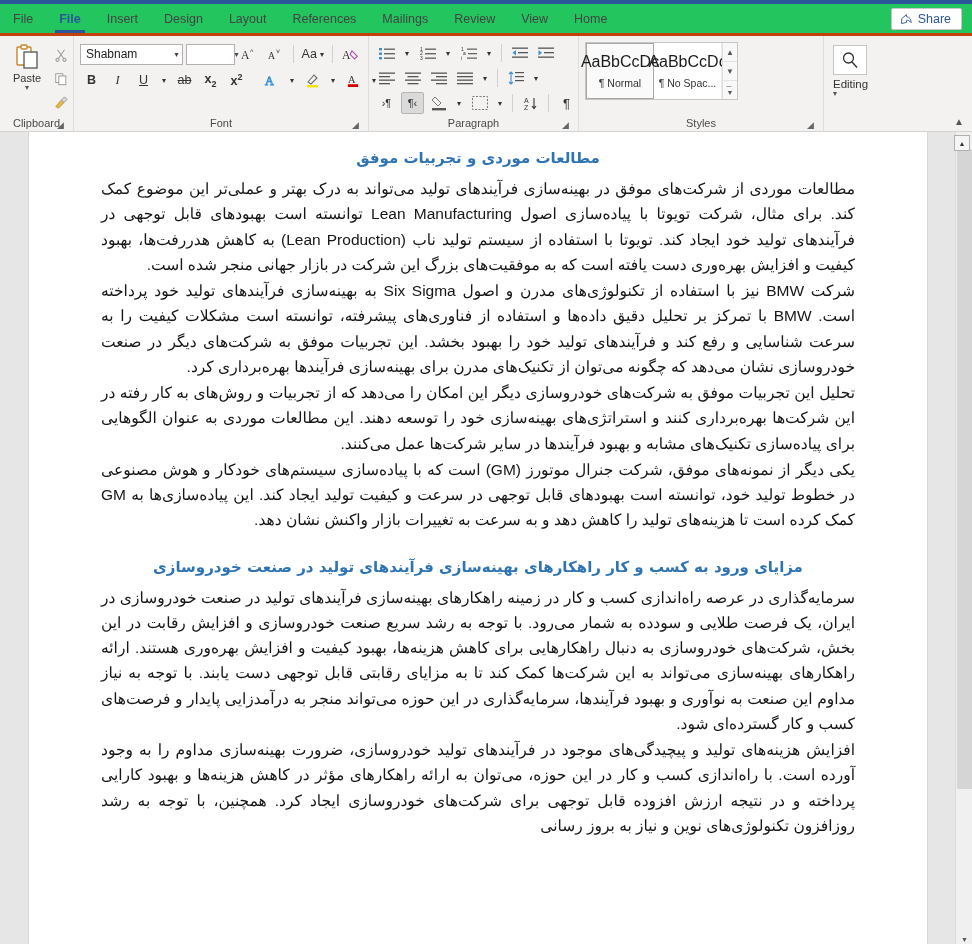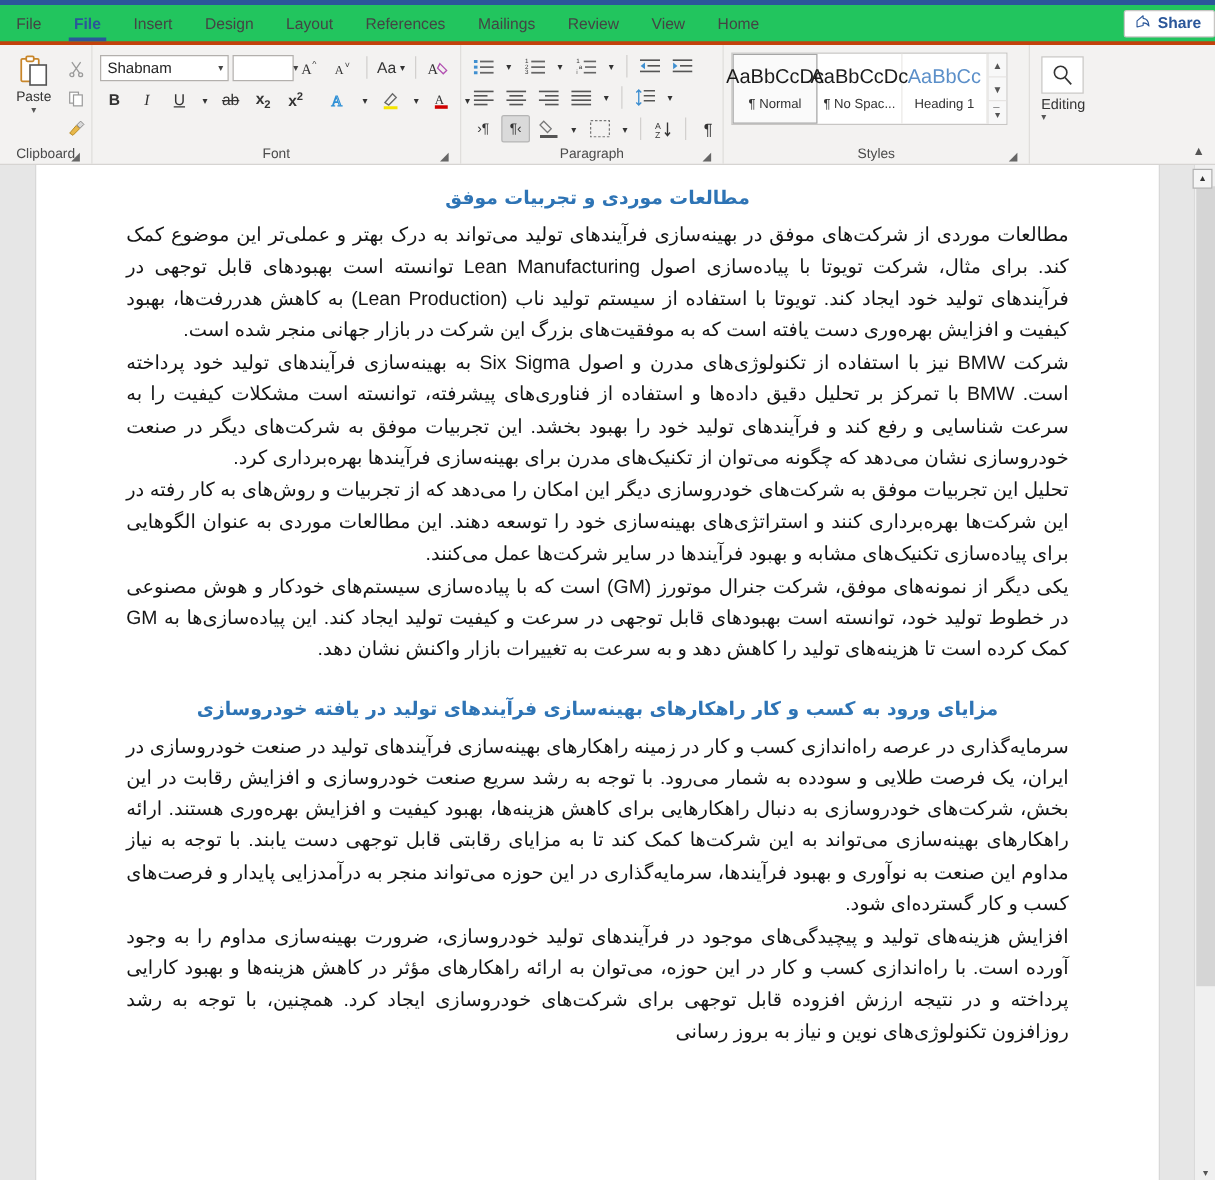--- a/index.html
+++ b/index.html
@@ -41,31 +41,30 @@
   .tab.active::after {
     content: "";
     position: absolute;
     left: 9px; right: 9px; bottom: 0;
     height: 3px;
     background: #2b579a;
   }
   .tabbar-spacer { flex: 1; }
   .share-btn {
     align-self: center;
-    margin-right: 0;
-    display: flex; align-items: flex-start; gap: 5px;
+    margin-right: 10px;
+    display: flex; align-items: flex-end; gap: 5px;
     border: 1px solid #c8c6c4;
     border-radius: 2px;
     padding: 2px 10px 3px 8px;
     font-size: 12.5px;
     color: #2b579a;
     background: #ffffff;
     cursor: pointer;
     height: 22px;
-    font-weight: bold;
   }
 
   
   .ribbon {
     height: 96px;
     background: #f3f2f1;
     border-bottom: 1px solid #d6d4d2;
     display: flex;
     align-items: stretch;
     position: relative;
@@ -662,24 +661,20 @@
     <div class="grp-body">
       <div class="style-gallery">
         <div class="style-card sel">
           <div class="style-preview">AaBbCcDc</div>
           <div class="style-name">¶ Normal</div>
         </div>
         <div class="style-card">
           <div class="style-preview">AaBbCcDc</div>
           <div class="style-name">¶ No Spac...</div>
         </div>
-        <div class="style-card">
-          <div class="style-preview h1">AaBbCс</div>
-          <div class="style-name">Heading 1</div>
-        </div>
         <div class="gallery-scroll">
           <div class="gsb">
               <span>▲</span>
             </div>
           <div class="gsb">
               <span>▼</span>
             </div>
           <div class="gsb">
               <span style="font-size:7px;line-height:6px">─<br>▼</span>
             </div>
@@ -713,21 +708,21 @@
   <div class="ribbon-collapse"><span>▲</span></div>
 </div>
 
 <div class="doc-area">
   <div class="page">
     <div class="doc-h">مطالعات موردی و تجربیات موفق</div>
     <div class="doc-p">مطالعات موردی از شرکت‌های موفق در بهینه‌سازی فرآیندهای تولید می‌تواند به درک بهتر و عملی‌تر این موضوع کمک کند. برای مثال، شرکت تویوتا با پیاده‌سازی اصول Lean Manufacturing توانسته است بهبودهای قابل توجهی در فرآیندهای تولید خود ایجاد کند. تویوتا با استفاده از سیستم تولید ناب (Lean Production) به کاهش هدررفت‌ها، بهبود کیفیت و افزایش بهره‌وری دست یافته است که به موفقیت‌های بزرگ این شرکت در بازار جهانی منجر شده است.</div>
     <div class="doc-p">شرکت BMW نیز با استفاده از تکنولوژی‌های مدرن و اصول Six Sigma به بهینه‌سازی فرآیندهای تولید خود پرداخته است. BMW با تمرکز بر تحلیل دقیق داده‌ها و استفاده از فناوری‌های پیشرفته، توانسته است مشکلات کیفیت را به سرعت شناسایی و رفع کند و فرآیندهای تولید خود را بهبود بخشد. این تجربیات موفق به شرکت‌های دیگر در صنعت خودروسازی نشان می‌دهد که چگونه می‌توان از تکنیک‌های مدرن برای بهینه‌سازی فرآیندها بهره‌برداری کرد.</div>
     <div class="doc-p">تحلیل این تجربیات موفق به شرکت‌های خودروسازی دیگر این امکان را می‌دهد که از تجربیات و روش‌های به کار رفته در این شرکت‌ها بهره‌برداری کنند و استراتژی‌های بهینه‌سازی خود را توسعه دهند. این مطالعات موردی به عنوان الگوهایی برای پیاده‌سازی تکنیک‌های مشابه و بهبود فرآیندها در سایر شرکت‌ها عمل می‌کنند.</div>
     <div class="doc-p">یکی دیگر از نمونه‌های موفق، شرکت جنرال موتورز (GM) است که با پیاده‌سازی سیستم‌های خودکار و هوش مصنوعی در خطوط تولید خود، توانسته است بهبودهای قابل توجهی در سرعت و کیفیت تولید ایجاد کند. این پیاده‌سازی‌ها به GM کمک کرده است تا هزینه‌های تولید را کاهش دهد و به سرعت به تغییرات بازار واکنش نشان دهد.</div>
-    <div class="doc-h spaced">مزایای ورود به کسب و کار راهکارهای بهینه‌سازی فرآیندهای تولید در یافته خودروسازی</div>
+    <div class="doc-h spaced">مزایای ورود به کسب و کار راهکارهای بهینه‌سازی فرآیندهای تولید در صنعت خودروسازی</div>
     <div class="doc-p">سرمایه‌گذاری در عرصه راه‌اندازی کسب و کار در زمینه راهکارهای بهینه‌سازی فرآیندهای تولید در صنعت خودروسازی در ایران، یک فرصت طلایی و سودده به شمار می‌رود. با توجه به رشد سریع صنعت خودروسازی و افزایش رقابت در این بخش، شرکت‌های خودروسازی به دنبال راهکارهایی برای کاهش هزینه‌ها، بهبود کیفیت و افزایش بهره‌وری هستند. ارائه راهکارهای بهینه‌سازی می‌تواند به این شرکت‌ها کمک کند تا به مزایای رقابتی قابل توجهی دست یابند. با توجه به نیاز مداوم این صنعت به نوآوری و بهبود فرآیندها، سرمایه‌گذاری در این حوزه می‌تواند منجر به درآمدزایی پایدار و فرصت‌های کسب و کار گسترده‌ای شود.</div>
     <div class="doc-p">افزایش هزینه‌های تولید و پیچیدگی‌های موجود در فرآیندهای تولید خودروسازی، ضرورت بهینه‌سازی مداوم را به وجود آورده است. با راه‌اندازی کسب و کار در این حوزه، می‌توان به ارائه راهکارهای مؤثر در کاهش هزینه‌ها و بهبود کارایی پرداخته و در نتیجه ارزش افزوده قابل توجهی برای شرکت‌های خودروسازی ایجاد کرد. همچنین، با توجه به رشد روزافزون تکنولوژی‌های نوین و نیاز به بروز رسانی</div>
   </div>
 
   <div class="vscroll">
     <div class="vs-btn" style="position:absolute;top:0;left:0;">
         <span>▲</span>
       </div>
     <div class="vs-thumb"></div>
     <div class="vs-btn" style="position:absolute;bottom:0;left:0;">

